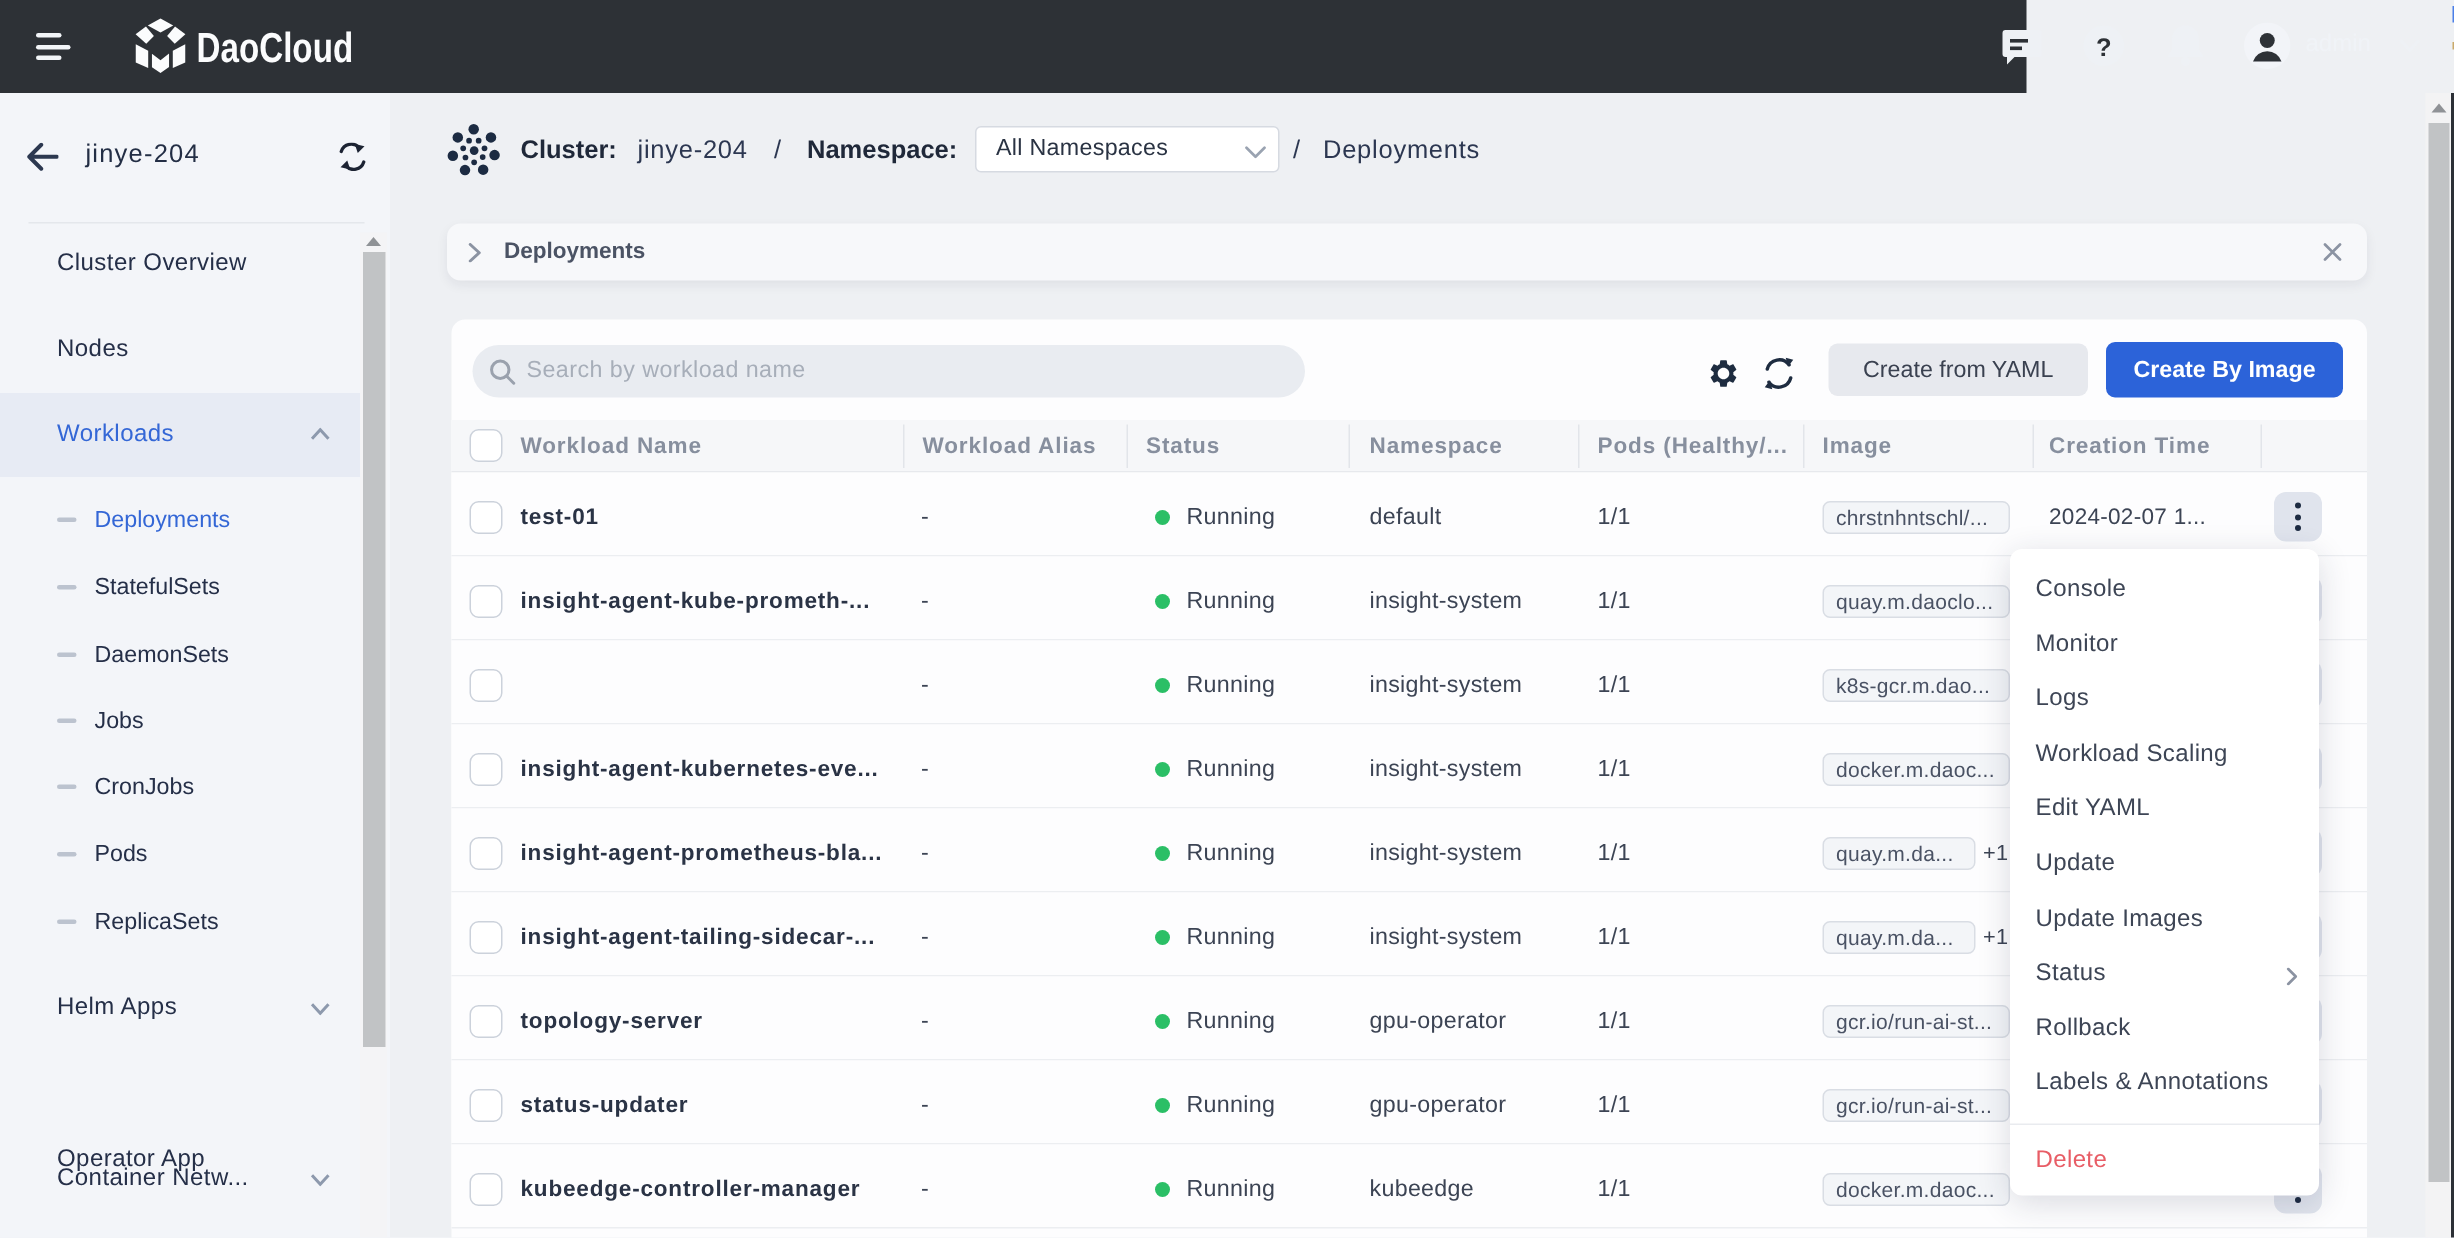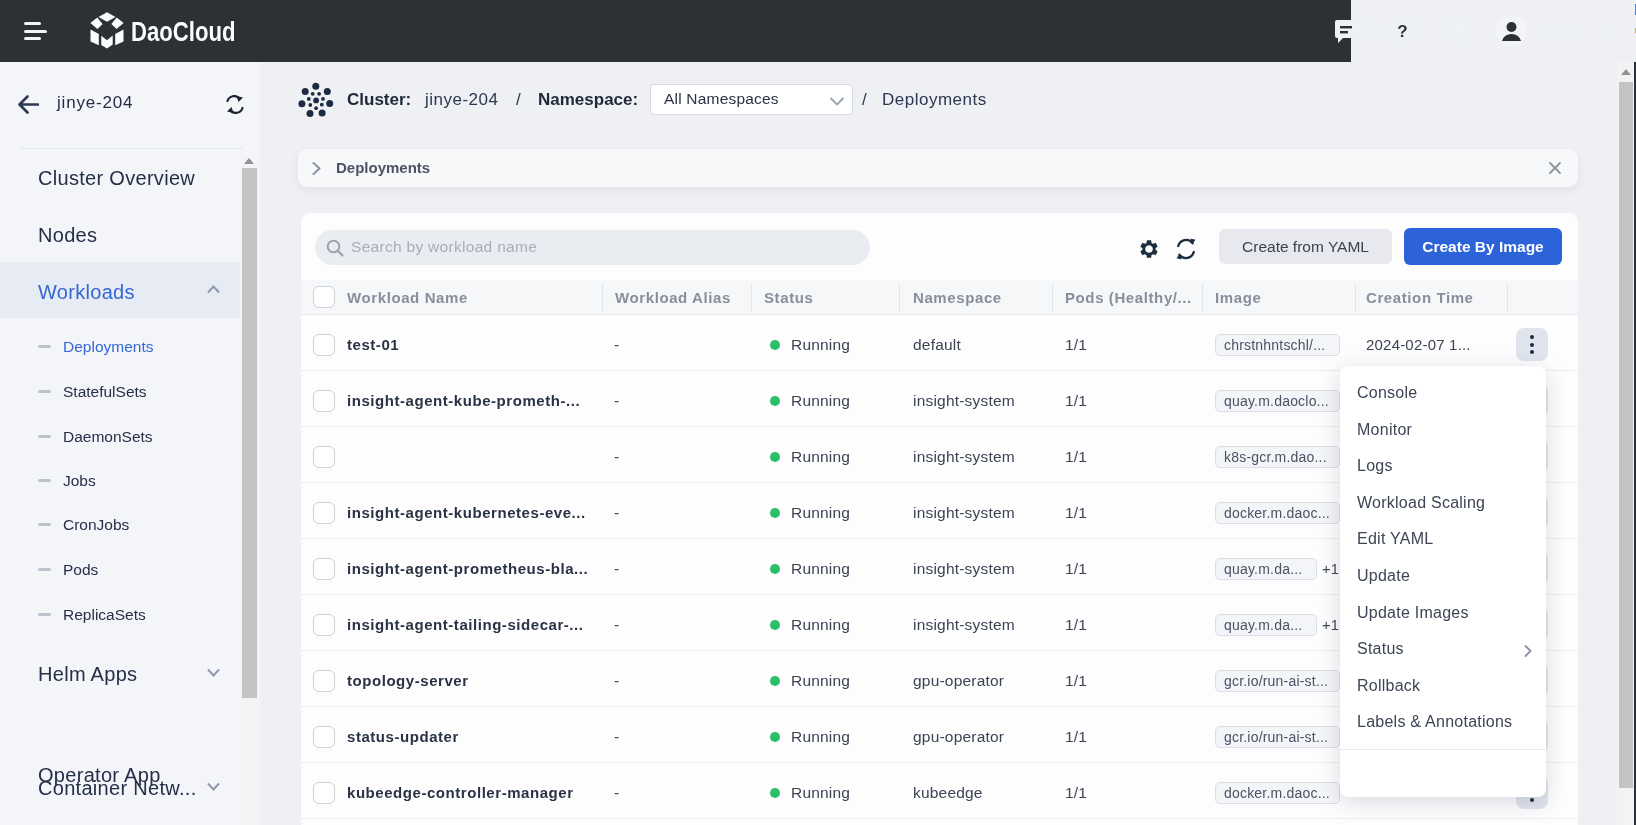--- a/index.html
+++ b/index.html
@@ -7,21 +7,21 @@
 .abs { position:absolute; }
 
 #topbar { position:absolute; left:0; top:0; width:1351px; height:62px; background:#2d3136; z-index:30; }
 .hline { position:absolute; height:3px; border-radius:2px; background:#f2f5f8; }
 #logotext { position:absolute; left:131px; top:16px; color:#fbfcfd; font-size:28px; font-weight:bold; letter-spacing:0px; transform:scaleX(0.79); transform-origin:left center; }
 #admin { position:absolute; left:1537px; top:21px; color:#f0f3f7; font-size:16px; }
 
 #sidebar { position:absolute; left:0; top:62px; width:260px; height:763px; background:#f3f5f9; z-index:5; }
 #sbtitle { position:absolute; left:57px; top:31px; font-size:17px; letter-spacing:0.8px; color:#232e45; font-weight:500; }
 #sbdivider { position:absolute; left:19px; top:86px; width:224px; height:1px; background:#e4e7ec; }
-.nav1 { position:absolute; left:38px; font-size:20px; letter-spacing:0.3px; color:#252f48; }
+.nav1 { position:absolute; left:38px; font-size:16px; letter-spacing:0.3px; color:#252f48; }
 .nav2 { position:absolute; left:63px; font-size:15.5px; color:#252f48; }
 .dash { position:absolute; left:38px; width:13px; height:3px; border-radius:2px; background:#bcc3cf; }
 .blue { color:#3467d6 !important; }
 #wl-hl { position:absolute; left:0; top:200px; width:240px; height:56px; background:#e7ebf4; }
 .chev { stroke:#8d99ad; stroke-width:2; fill:none; }
 .btxt { font-weight:bold; color:#1f2839; font-size:17px; }
 .ntxt { color:#2c3751; font-size:17px; letter-spacing:0.5px; }
 #nsselect { position:absolute; left:650px; top:84px; width:203px; height:31px; background:#fff; border:1px solid #d6dae1; border-radius:4px; z-index:2; }
 #tabbar { position:absolute; left:298px; top:149px; width:1280px; height:38px; background:#f7f8fa; border-radius:9px; box-shadow:0 3px 8px rgba(25,35,60,0.07); }
 #card { position:absolute; left:301px; top:213px; width:1277px; height:612px; background:#fdfdfe; border-radius:9px 9px 0 0; }
@@ -407,19 +407,20 @@
   <div class="mi">Update</div>
   <div class="mi">Update Images</div>
   <div class="mi">Status
     <svg style="position:absolute; right:14px; top:14px;" width="8" height="12" viewBox="0 0 8 12">
         <polyline points="1.5,1 6.5,6 1.5,11" stroke="#8b93a2" stroke-width="1.8" fill="none" stroke-linecap="round" stroke-linejoin="round"></polyline>
       </svg>
   </div>
   <div class="mi">Rollback</div>
   <div class="mi">Labels &amp; Annotations</div>
   <div class="sep"></div>
+  <div class="mi del">Delete</div>
 </div>
 
 <div id="pgsb">
   <div class="uparrow" style="left:3.5px; top:7px;"></div>
   <div class="thumb"></div>
 </div>
 <div id="rightedge"></div>
 
 </body></html>

